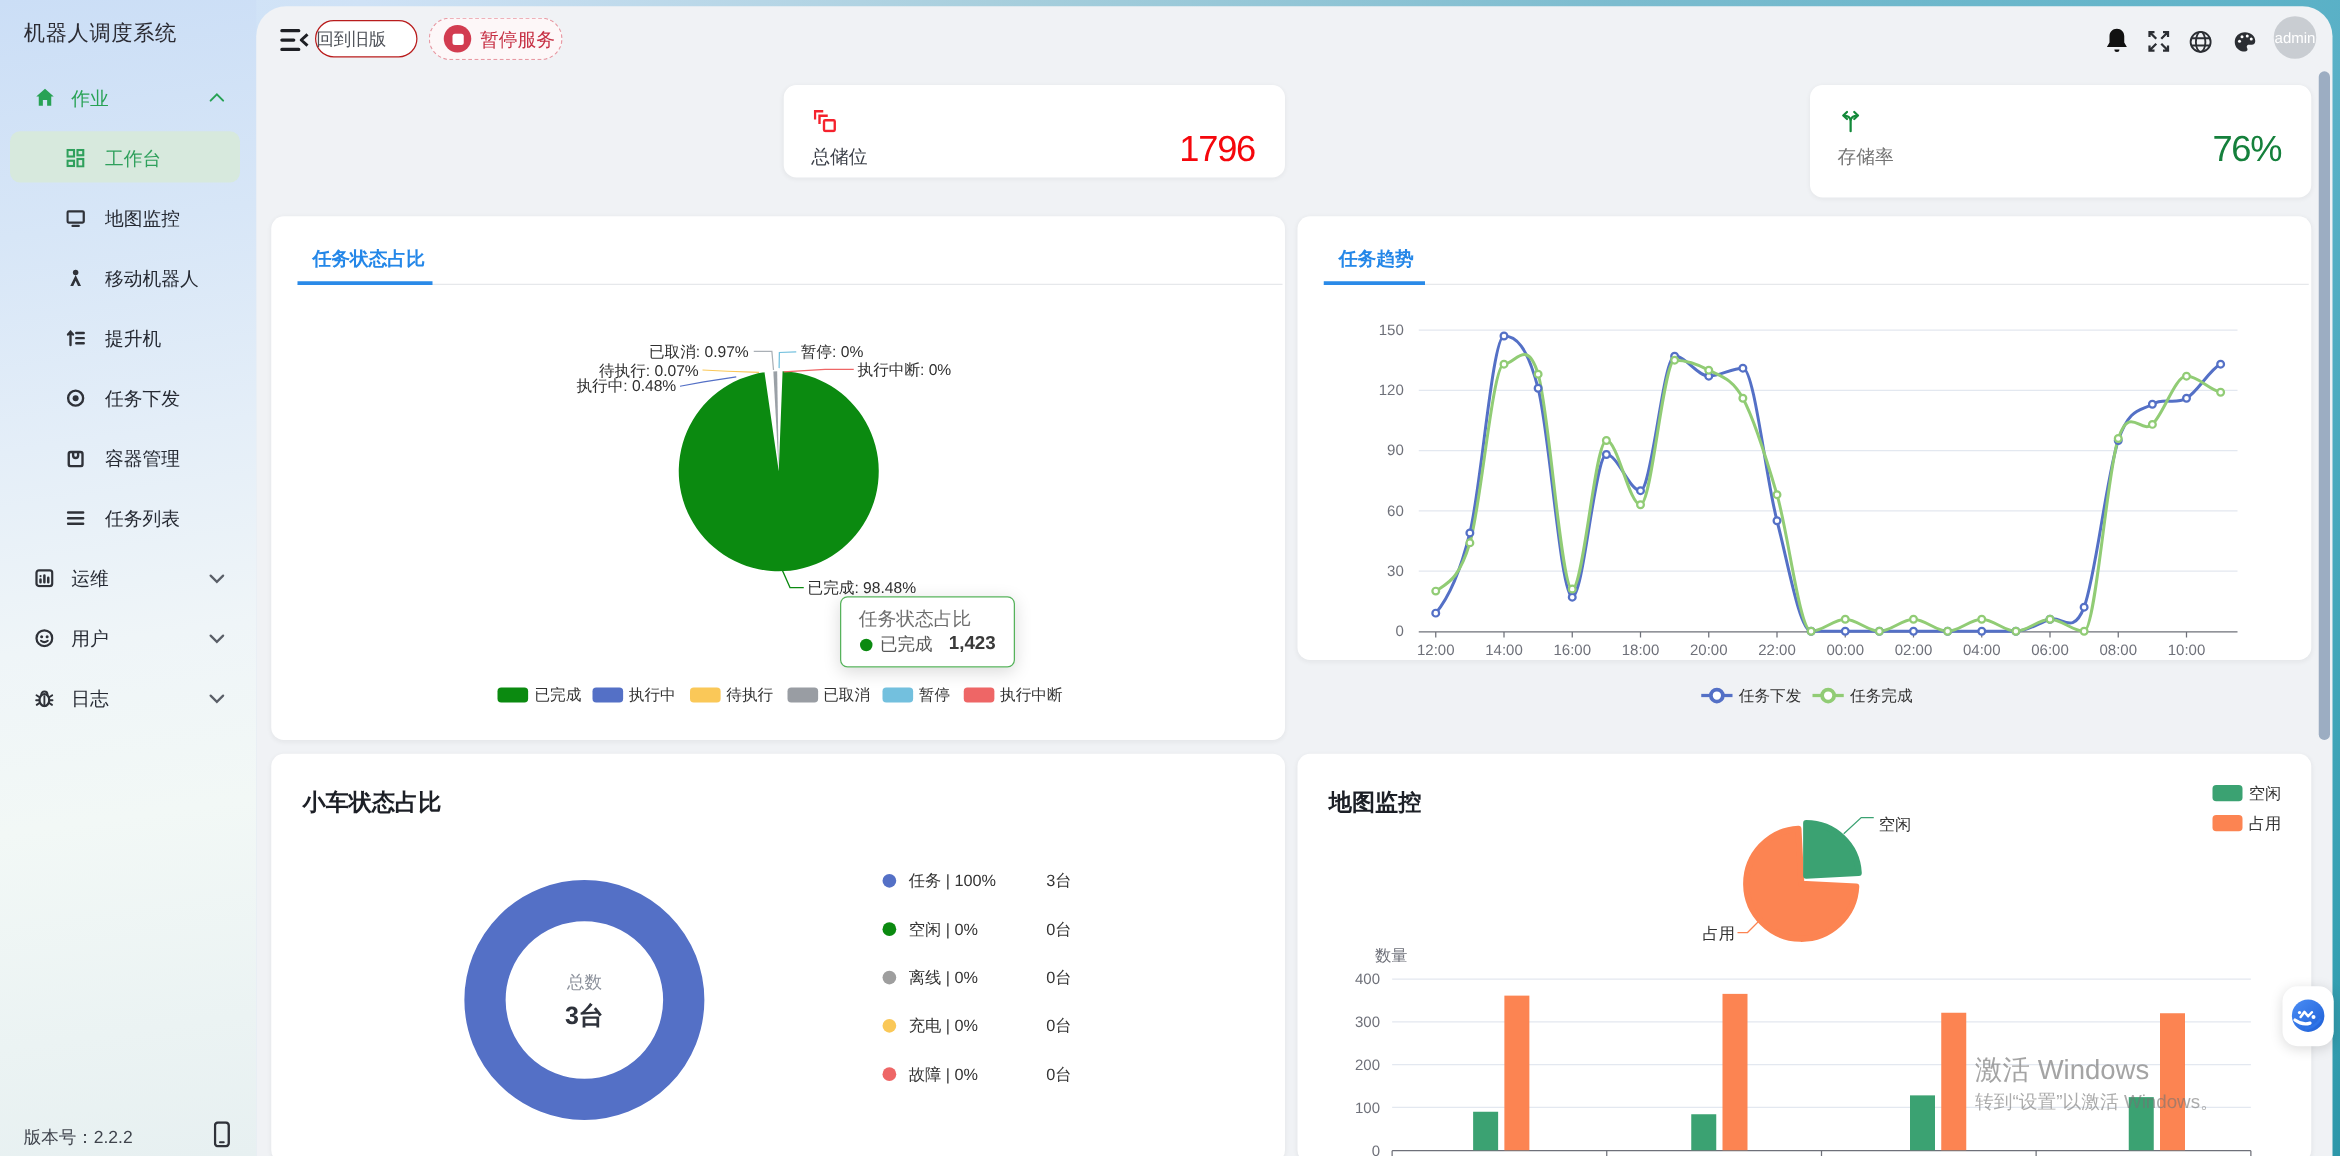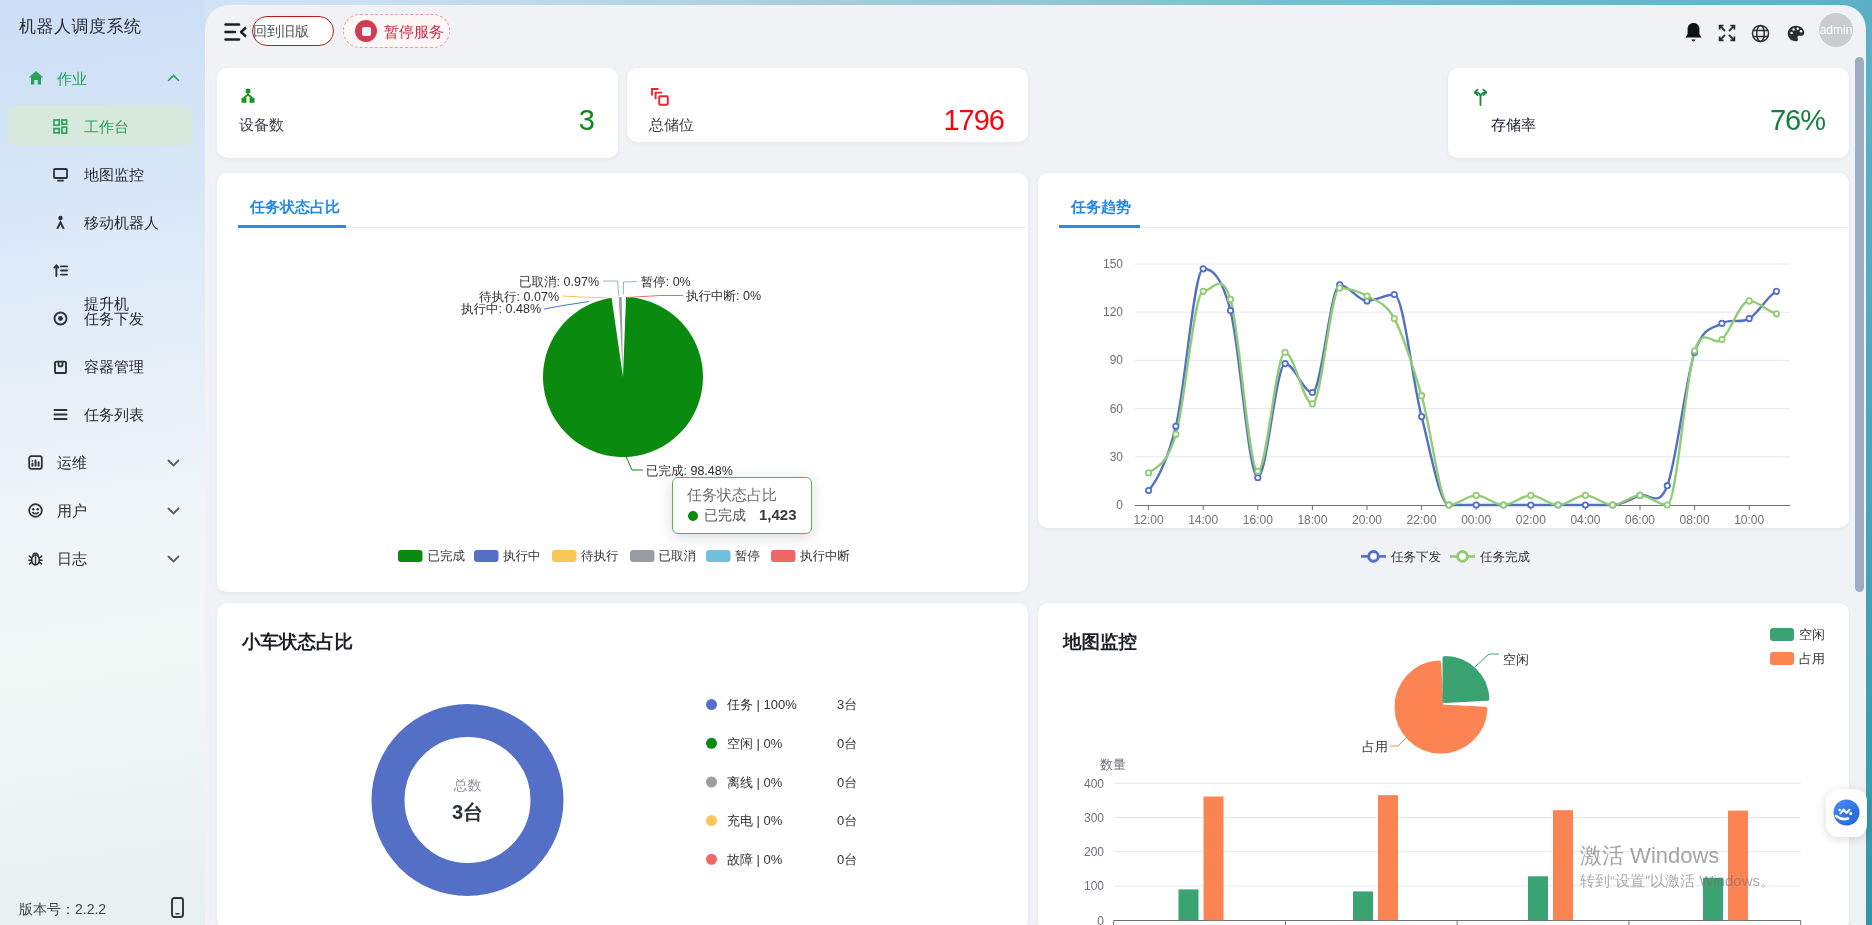--- a/index.html
+++ b/index.html
@@ -53,21 +53,21 @@
       </g>
     </svg>
   <div class="abs" style="left:84px;top:214px;font-size:15px;color:#262a33;">移动机器人</div>
 
   <svg class="abs" style="left:53px;top:263px;" width="15" height="15" viewBox="0 0 15 15">
       <g stroke="#2f3239" stroke-width="1.9" fill="none" stroke-linecap="round">
         <path d="M3.4 13 V2.4 M1.4 4.6 L3.4 2.4 L5.4 4.6"></path>
         <path d="M8 3.4 H14 M8 7.5 H14 M8 11.6 H14"></path>
       </g>
     </svg>
-  <div class="abs" style="left:84px;top:262px;font-size:15px;color:#262a33;margin-top:33px;">提升机</div>
+  <div class="abs" style="left:84px;top:262px;font-size:15px;color:#262a33;">提升机</div>
 
   <svg class="abs" style="left:53px;top:311px;" width="15" height="15" viewBox="0 0 15 15">
       <circle cx="7.5" cy="7.5" r="6" fill="none" stroke="#2f3239" stroke-width="1.9"></circle>
       <circle cx="7.5" cy="7.5" r="2.4" fill="#2f3239"></circle>
     </svg>
   <div class="abs" style="left:84px;top:310px;font-size:15px;color:#262a33;">任务下发</div>
 
   <svg class="abs" style="left:53px;top:359px;" width="15" height="15" viewBox="0 0 15 15">
       <g fill="none" stroke="#2f3239" stroke-width="1.9">
         <rect x="2" y="2.6" width="11" height="11.4" rx="1.6"></rect>
@@ -159,49 +159,39 @@
       <path d="M9 .8 C4.2 .8 .8 4.2 .8 8.5 C.8 12.8 4.2 16.2 9 16.2 C10.4 16.2 11 15.4 11 14.4 C11 13.5 10.4 13.1 10.4 12.3 C10.4 11.3 11.2 10.8 12.3 10.8 L14.3 10.8 C16.2 10.8 17.2 9.5 17.2 7.8 C17.2 3.8 13.5 .8 9 .8 Z" fill="#2b2e33"></path>
       <g fill="#fff">
         <circle cx="4.6" cy="8" r="1.2"></circle>
         <circle cx="6.6" cy="4.4" r="1.2"></circle>
         <circle cx="10.8" cy="3.8" r="1.2"></circle>
         <circle cx="14" cy="6.2" r="1.2"></circle>
       </g>
     </svg>
   <div class="abs" style="left:1614px;top:8px;width:34px;height:34px;border-radius:50%;background:#c9cdd2;color:#fff;font-size:12px;text-align:center;line-height:34px;">admin</div>
 
-  <div class="card" style="left:12px;top:63px;width:401px;height:90px;">
-    <svg class="abs" style="left:23px;top:20px;" width="16" height="16" viewBox="0 0 16 16">
-        <circle cx="8" cy="2.9" r="2.5" fill="#1f9320"></circle>
-        <path d="M8 4.5 V6.6 M8 6.6 L4 9.9 M8 6.6 L12 9.9" stroke="#1f9320" stroke-width="1.9" fill="none"></path>
-        <rect x="1.5" y="9.8" width="5" height="5" fill="#1f9320"></rect>
-        <rect x="9.5" y="9.8" width="5" height="5" fill="#1f9320"></rect>
-      </svg>
-    <div class="abs" style="left:22px;top:48px;font-size:15px;color:#3c4049;">设备数</div>
-    <div class="abs" style="right:24px;top:36px;font-size:29px;color:#0c8a12;letter-spacing:-1px;">3</div>
-  </div>
   <div class="card" style="left:422px;top:63px;width:401px;height:74px;">
     <svg class="abs" style="left:24px;top:20px;" width="18" height="18" viewBox="0 0 18 18">
         <g fill="none" stroke="#f5222d" stroke-width="1.9">
           <rect x="8.2" y="8.2" width="8.6" height="8.6" rx="1"></rect>
           <path d="M4.6 11.2 V4.6 H11.2"></path>
           <path d="M1 7.6 V1 H7.6"></path>
         </g>
       </svg>
     <div class="abs" style="left:22px;top:48px;font-size:15px;color:#3c4049;">总储位</div>
     <div class="abs" style="right:24px;top:36px;font-size:29px;color:#f5070c;letter-spacing:-1px;">1796</div>
   </div>
   <div class="card" style="left:1243px;top:63px;width:401px;height:90px;">
     <svg class="abs" style="left:24px;top:20px;" width="17" height="18" viewBox="0 0 17 18">
         <g fill="none" stroke="#138a3a" stroke-width="1.8" stroke-linecap="round" stroke-linejoin="round">
           <path d="M8.5 17 V9 C8.5 6 6 4.4 3.2 4.4 M8.5 9 C8.5 6 11 4.4 13.8 4.4"></path>
           <path d="M5.6 1.6 L2.6 4.4 L5.6 7.2 M11.4 1.6 L14.4 4.4 L11.4 7.2"></path>
         </g>
       </svg>
-    <div class="abs" style="left:22px;top:48px;font-size:15px;color:#0f172a;margin-left:21px;">存储率</div>
+    <div class="abs" style="left:22px;top:48px;font-size:15px;color:#737373;">存储率</div>
     <div class="abs" style="right:24px;top:36px;font-size:29px;color:#15803c;letter-spacing:-1px;">76%</div>
   </div>
 
   <div class="card" id="pieCard" style="left:12px;top:168px;width:811px;height:419px;">
     <div class="abs" style="left:33px;top:25px;font-size:15px;font-weight:bold;color:#2487e8;">任务状态占比</div>
     <div class="abs" style="left:21px;top:53.5px;width:788px;height:1px;background:#e6e8eb;"></div>
     <div class="abs" style="left:21px;top:52px;width:108px;height:2.5px;background:#2a8ae8;"></div>
     <svg class="sv" width="811" height="419" viewBox="0 0 811 419">
       <path d="M406,204 L409.07,124.06 A80,80 0 1 1 394.59,124.82 Z" fill="#0b8a10"></path>
       <path d="M406,204 L401.67,124.12 A80,80 0 0 1 404.74,124.01 Z" fill="#9aa0a6"></path>

